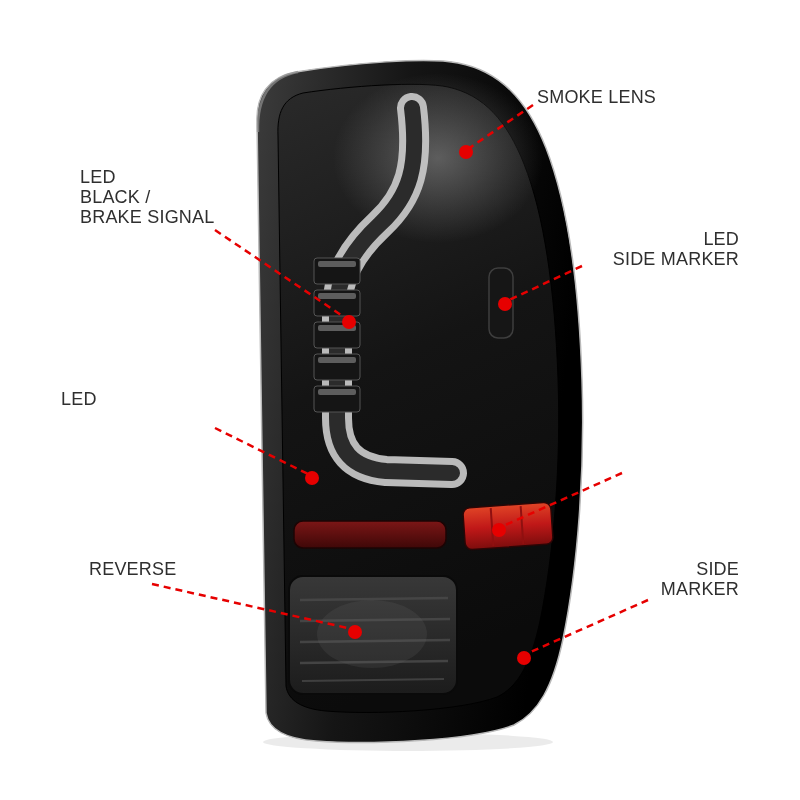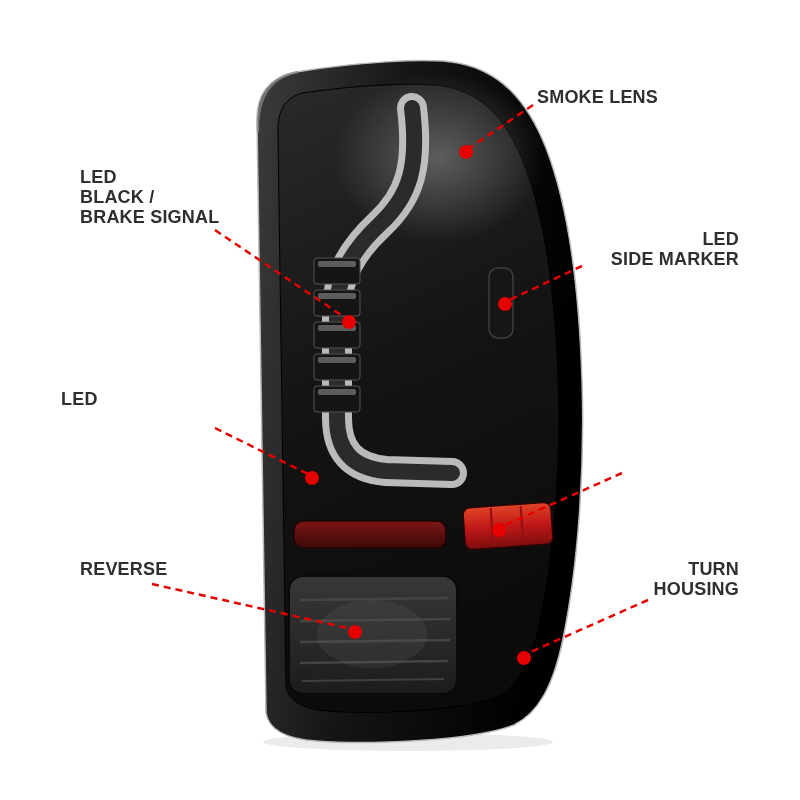--- a/index.html
+++ b/index.html
@@ -16,21 +16,21 @@
     overflow: hidden;
   }
   svg.scene {
     position: absolute;
     left: 0;
     top: 0;
   }
   .callout {
     position: absolute;
     font-size: 18px;
-    font-weight: 700;
+    font-weight: 400;
     line-height: 20px;
     letter-spacing: 0.2px;
     color: #2f2f2f;
     white-space: nowrap;
   }
   .callout.right { text-align: right; }
   .callout span { display: block; }
 </style>
 </head>
 <body>
@@ -168,22 +168,22 @@
   <div class="callout right" style="right:61px; top:229px;">
     <span>LED</span>
     <span>SIDE MARKER</span>
   </div>
 
   <div class="callout left" style="left:61px; top:389px;">
     <span>LED</span>
   </div>
 
 
-  <div class="callout left" style="left:80px; top:559px;">
+  <div class="callout left" style="left:89px; top:559px;">
     <span>REVERSE</span>
   </div>
 
   <div class="callout right" style="right:61px; top:559px;">
-    <span>TURN</span>
-    <span>HOUSING</span>
+    <span>SIDE</span>
+    <span>MARKER</span>
   </div>
 
 </div>
 
 </body></html>

